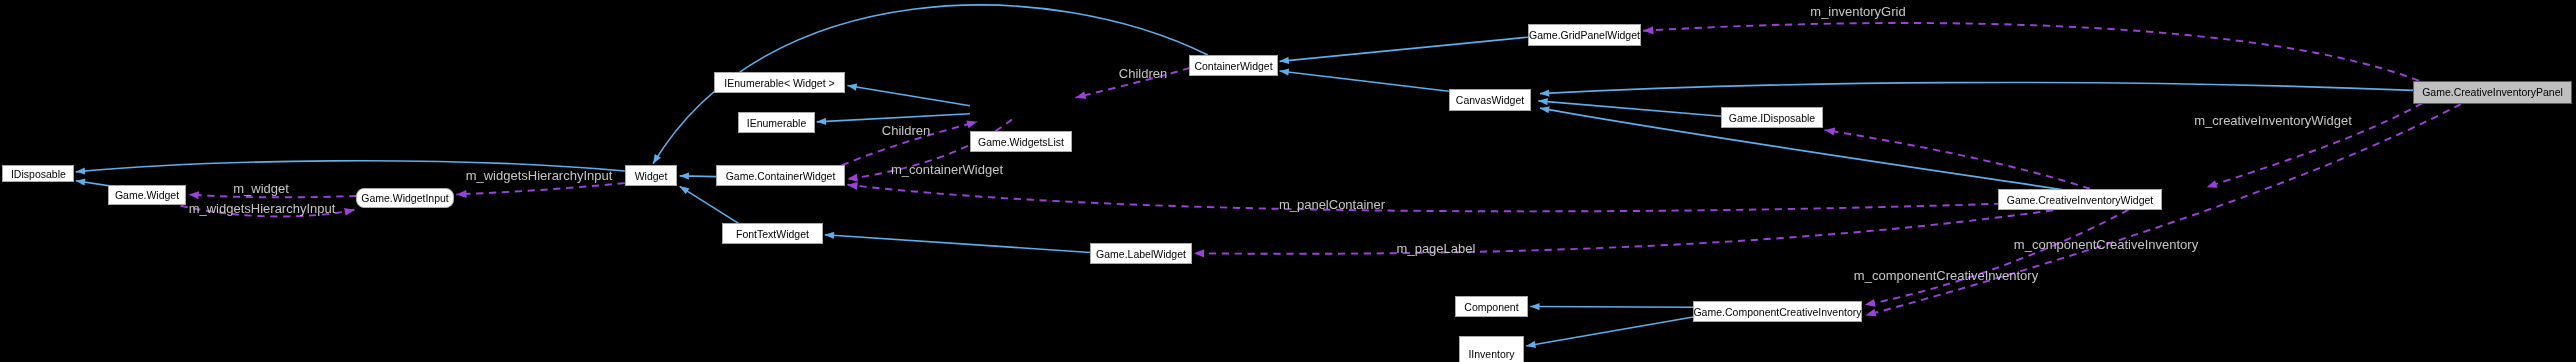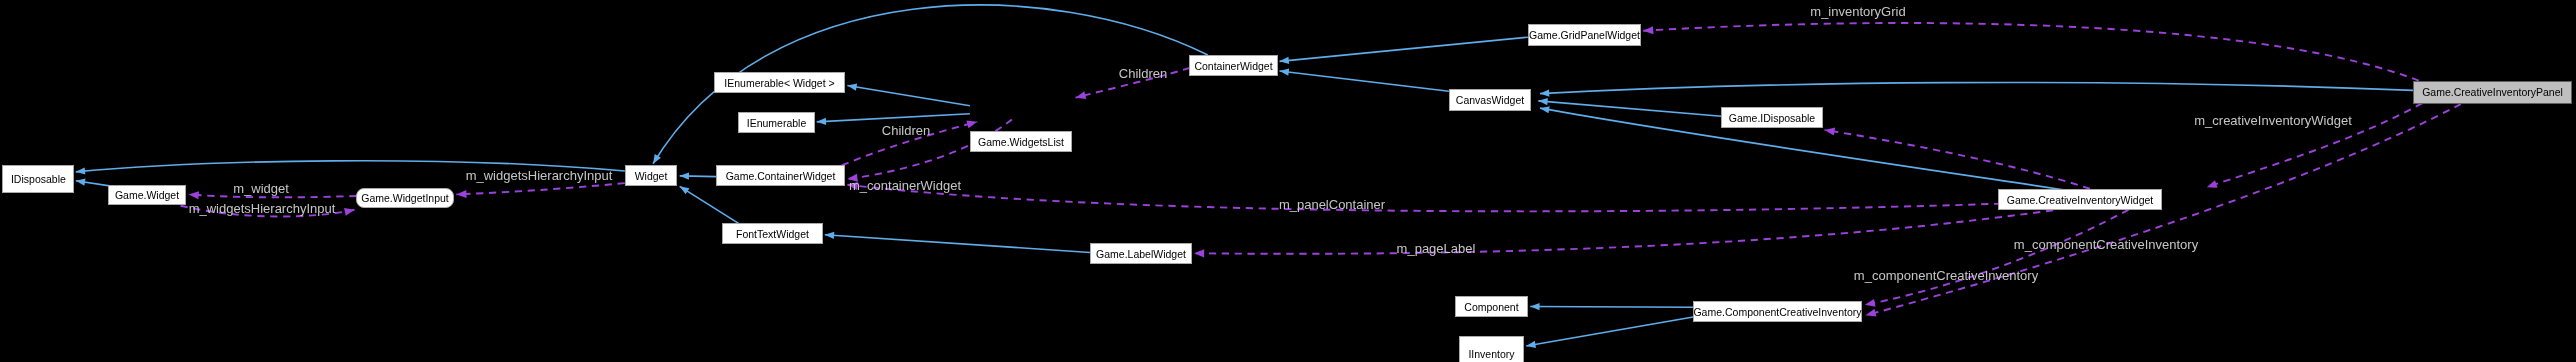--- a/index.html
+++ b/index.html
@@ -88,42 +88,42 @@
     </div>
     <div class="edge-label" style="left: 262px; top: 208px; color: rgb(198, 198, 198);">
       <div>m_widgetsHierarchyInput</div>
     </div>
     <div class="edge-label" style="left: 1143px; top: 73px; color: rgb(198, 198, 198);">
       <div>Children</div>
     </div>
     <div class="edge-label" style="left: 906px; top: 130px; color: rgb(198, 198, 198);">
       <div>Children</div>
     </div>
-    <div class="edge-label" style="left: 905px; top: 169px; color: rgb(198, 198, 198); margin-top: 16px;">
+    <div class="edge-label" style="left: 947px; top: 169px; color: rgb(198, 198, 198);">
       <div>m_containerWidget</div>
     </div>
     <div class="edge-label" style="left: 1332px; top: 204px; color: rgb(198, 198, 198);">
       <div>m_panelContainer</div>
     </div>
     <div class="edge-label" style="left: 1436px; top: 248px; color: rgb(198, 198, 198);">
       <div>m_pageLabel</div>
     </div>
     <div class="edge-label" style="left: 1858px; top: 10.5px; color: rgb(198, 198, 198);">
       <div>m_inventoryGrid</div>
     </div>
     <div class="edge-label" style="left: 2273px; top: 120px; color: rgb(198, 198, 198);">
       <div>m_creativeInventoryWidget</div>
     </div>
     <div class="edge-label" style="left: 1946px; top: 275px; color: rgb(198, 198, 198);">
       <div>m_componentCreativeInventory</div>
     </div>
     <div class="edge-label" style="left: 2106px; top: 244px; color: rgb(198, 198, 198);">
       <div>m_componentCreativeInventory</div>
     </div>
-    <div class="node" style="left: 2.4px; top: 165px; width: 72px; height: 28px;">IDisposable</div>
+    <div class="node" style="left: 2.4px; top: 165px; width: 72px; height: 17px;">IDisposable</div>
     <div class="node" style="left: 108px; top: 185px; width: 78px; height: 20px;">Game.Widget</div>
     <div class="node" style="left: 356px; top: 188px; width: 98px; height: 20px; border-radius: 8px;">Game.WidgetInput</div>
     <div class="node" style="left: 625px; top: 165px; width: 52px; height: 21px;">Widget</div>
     <div class="node" style="left: 714px; top: 72px; width: 131px; height: 21px;">IEnumerable&lt; Widget &gt;</div>
     <div class="node" style="left: 738px; top: 112px; width: 77px; height: 21px;">IEnumerable</div>
     <div class="node" style="left: 716px; top: 165px; width: 129px; height: 21px;">Game.ContainerWidget</div>
     <div class="node" style="left: 722px; top: 223px; width: 101px; height: 21px;">FontTextWidget</div>
     <div class="node" style="left: 970px; top: 98px; width: 102px; height: 21px; margin-top: 33px;">Game.WidgetsList</div>
     <div class="node" style="left: 1189px; top: 55px; width: 89px; height: 21px;">ContainerWidget</div>
     <div class="node" style="left: 1090px; top: 243px; width: 102px; height: 21px;">Game.LabelWidget</div>

